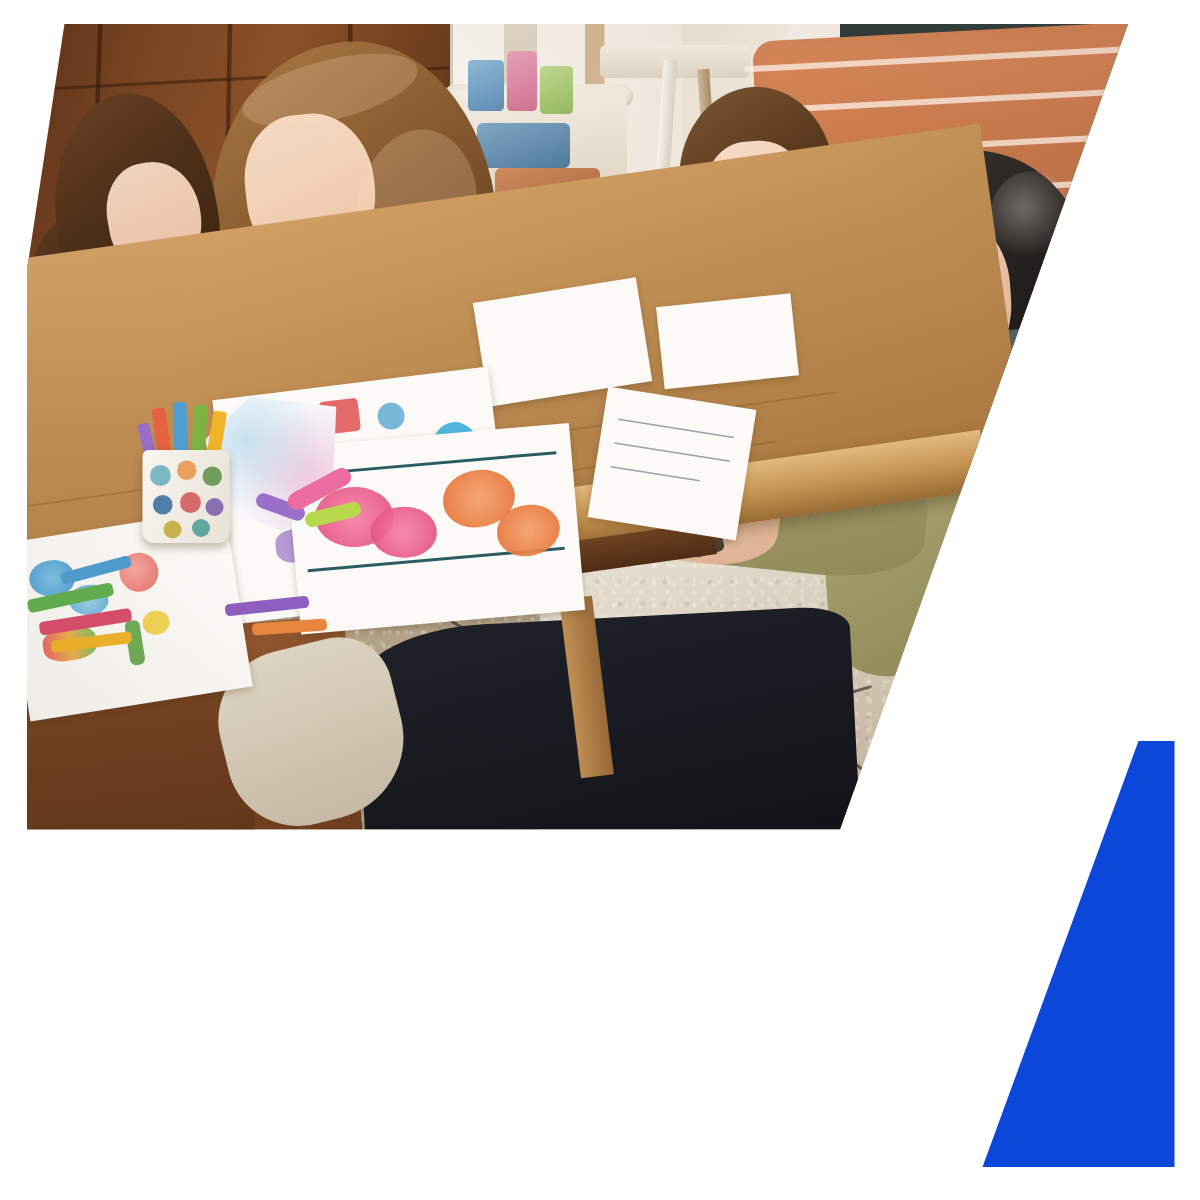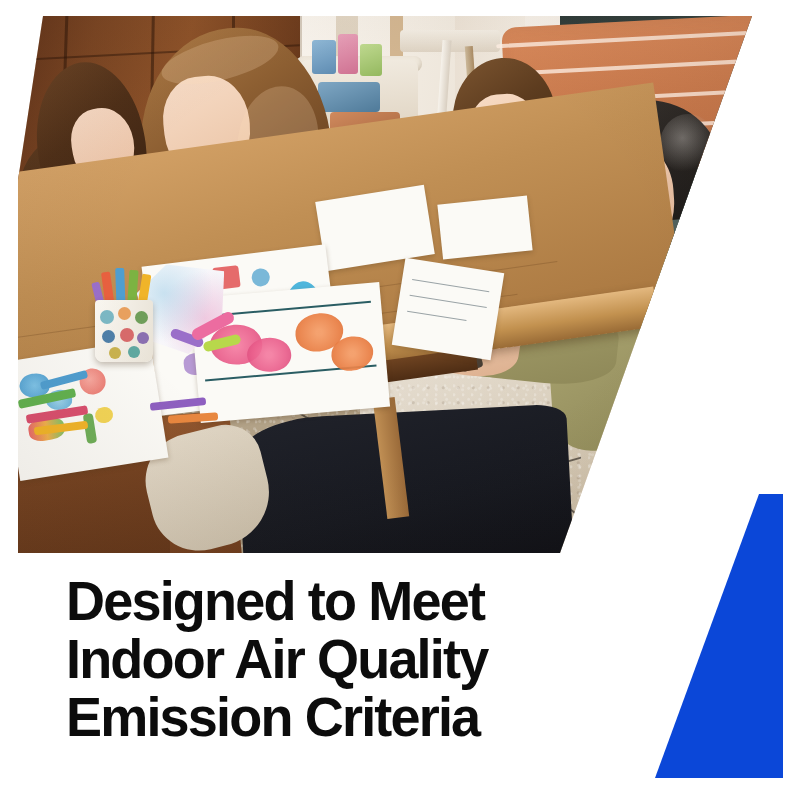--- a/index.html
+++ b/index.html
@@ -683,19 +683,14 @@
       <div class="pen" style="left:168px;top:414px;width:50px;height:8px;background:#e8873f;border-radius:3px;transform:rotate(-4deg);"></div>
 
       <div class="vignette"></div>
     </div>
   </div>
 
   <svg class="blue-wedge" viewBox="0 0 160 310">
     <polygon points="119,14 143,14 143,298 15,298" fill="#0b47d8"></polygon>
   </svg>
 
-  <div class="headline">
-    <span class="headline-line">Designed to Meet</span>
-    <span class="headline-line">Indoor Air Quality</span>
-    <span class="headline-line">Emission Criteria</span>
-  </div>
 
 </div>
 
 </body></html>

